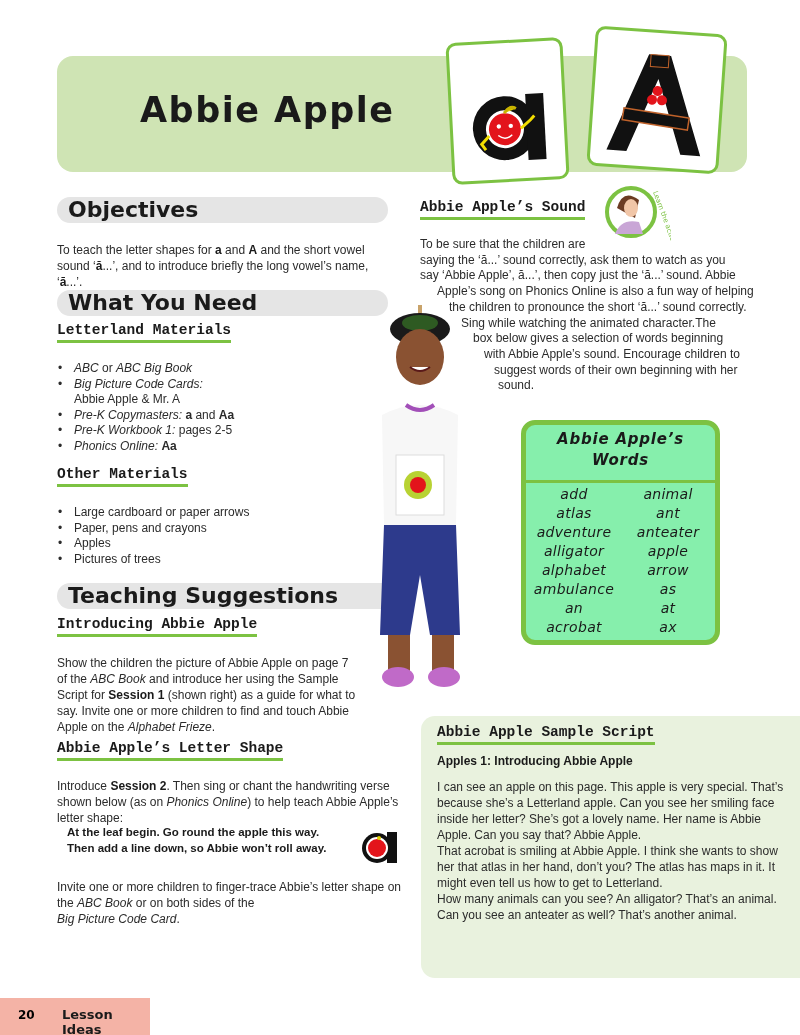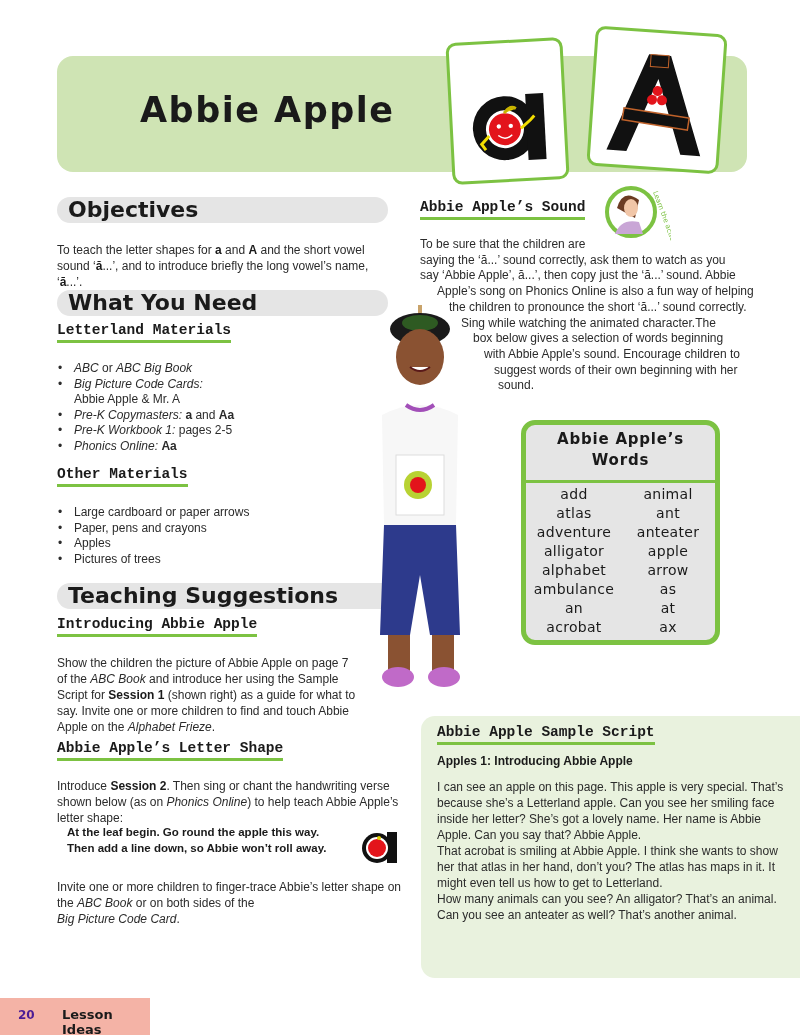--- a/index.html
+++ b/index.html
@@ -47,21 +47,21 @@
   .verse-icon {
     position: absolute; left: 361px; top: 829px; width: 38px; height: 36px;
   }
 
   .learn-badge { position: absolute; left: 601px; top: 178px; width: 70px; height: 66px; }
 
   .child { position: absolute; left: 360px; top: 305px; width: 120px; height: 400px; }
 
   .words-box {
     position: absolute; left: 521px; top: 420px; width: 199px; height: 225px;
-    background: #e5e5e5; border: 5px solid #7cc242; border-radius: 14px;
+    background: #86efac; border: 5px solid #7cc242; border-radius: 14px; font-style: italic;
   }
   .words-title {
     position: absolute; left: 0; top: 4px; width: 100%; text-align: center;
     font-weight: bold; font-size: 15px; line-height: 21px; letter-spacing: 0.8px; color: #1a1a1a;
   }
   .words-rule { position: absolute; left: 0; top: 55px; width: 100%; height: 3px; background: #7cc242; }
   .words-col {
     position: absolute; top: 60px; width: 96px; text-align: center;
     font-size: 14px; line-height: 19px; letter-spacing: 0.3px; color: #1a1a1a;
     font-family: "DejaVu Sans", sans-serif;
@@ -77,21 +77,21 @@
   .script-session {
     position: absolute; left: 437px; top: 754px; font-weight: bold; font-size: 12px;
     color: #1a1a1a; font-family: "Liberation Sans", sans-serif;
   }
   .script-body { left: 437px; top: 779px; width: 350px; }
   .script-body p { margin: 0; }
 
   .footer {
     position: absolute; left: 0; top: 998px; width: 150px; height: 37px; background: #f4b3a6;
   }
-  .footer-num { position: absolute; left: 18px; top: 10px; font-weight: bold; font-size: 12px; color: #4c1d95; }
+  .footer-num { position: absolute; left: 18px; top: 10px; font-weight: bold; font-size: 12px; color: #000000; }
   .footer-label { position: absolute; left: 62px; top: 9px; font-weight: bold; font-size: 13px; color: #1a1a1a; }
 </style>
 </head>
 <body>
 
 <div class="title-bar"></div>
 <div class="title-text">Abbie Apple</div>
 
 <div class="card card-a">
   <svg width="111" height="136" viewBox="0 0 111 136">

